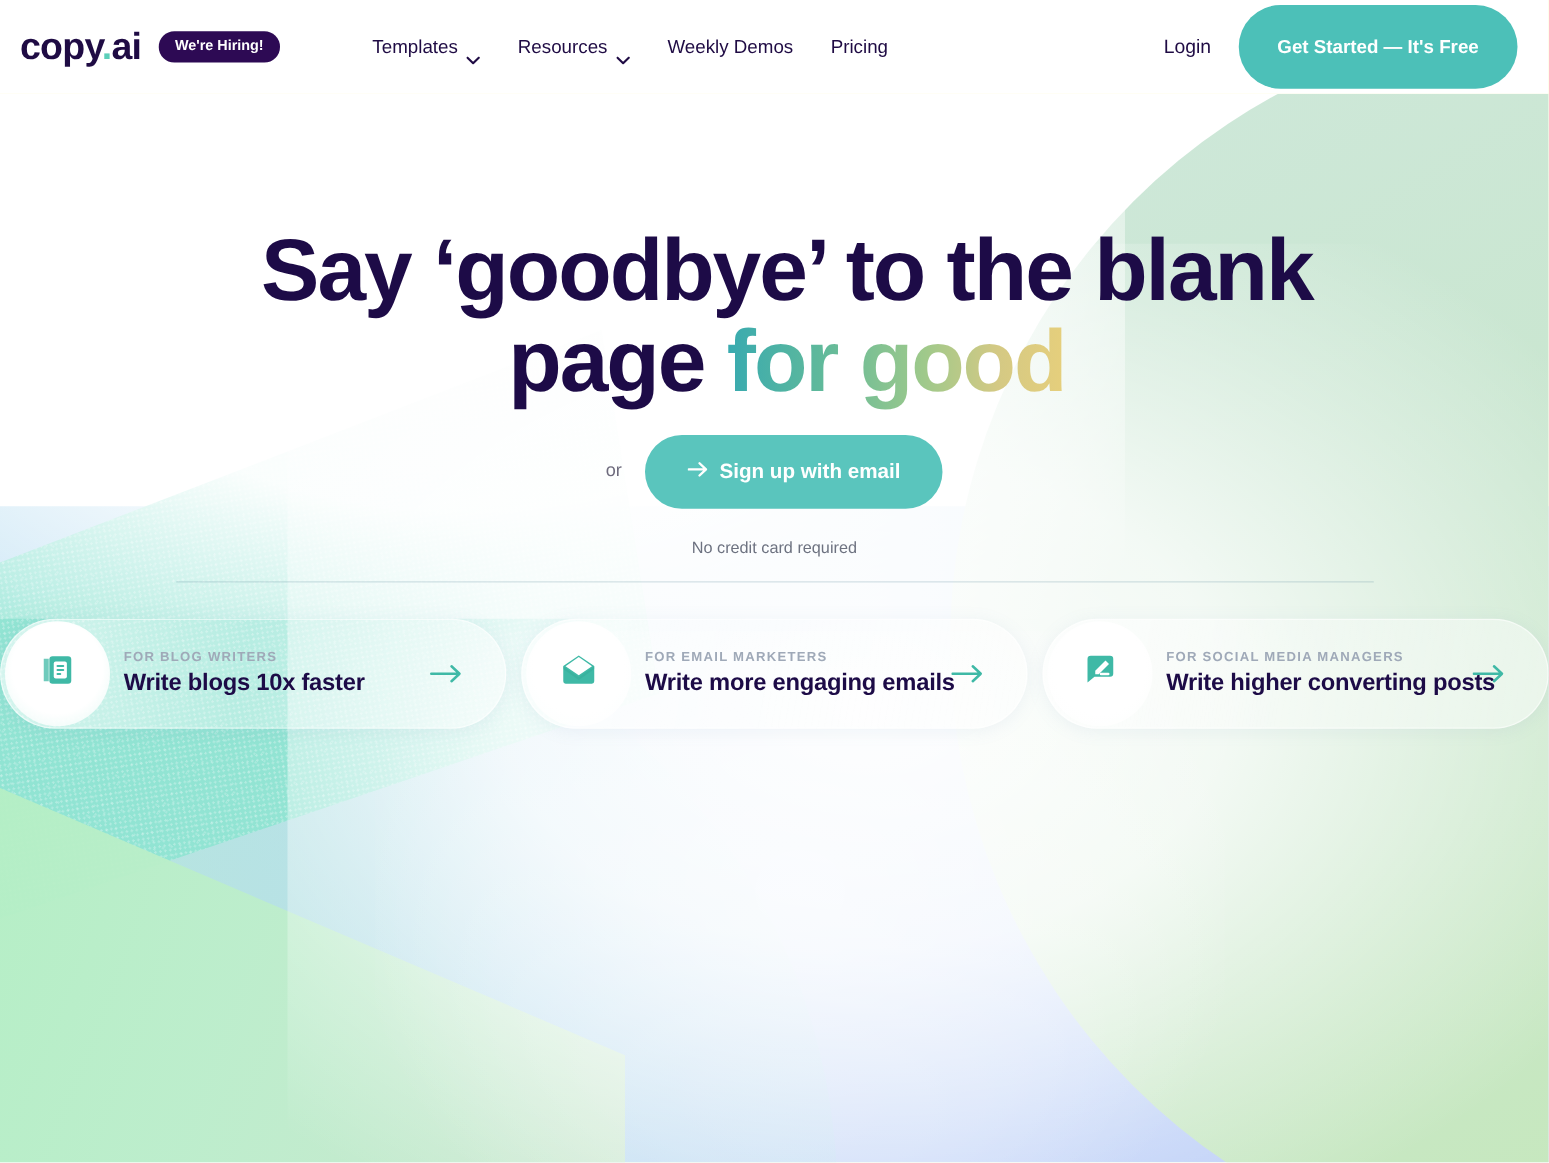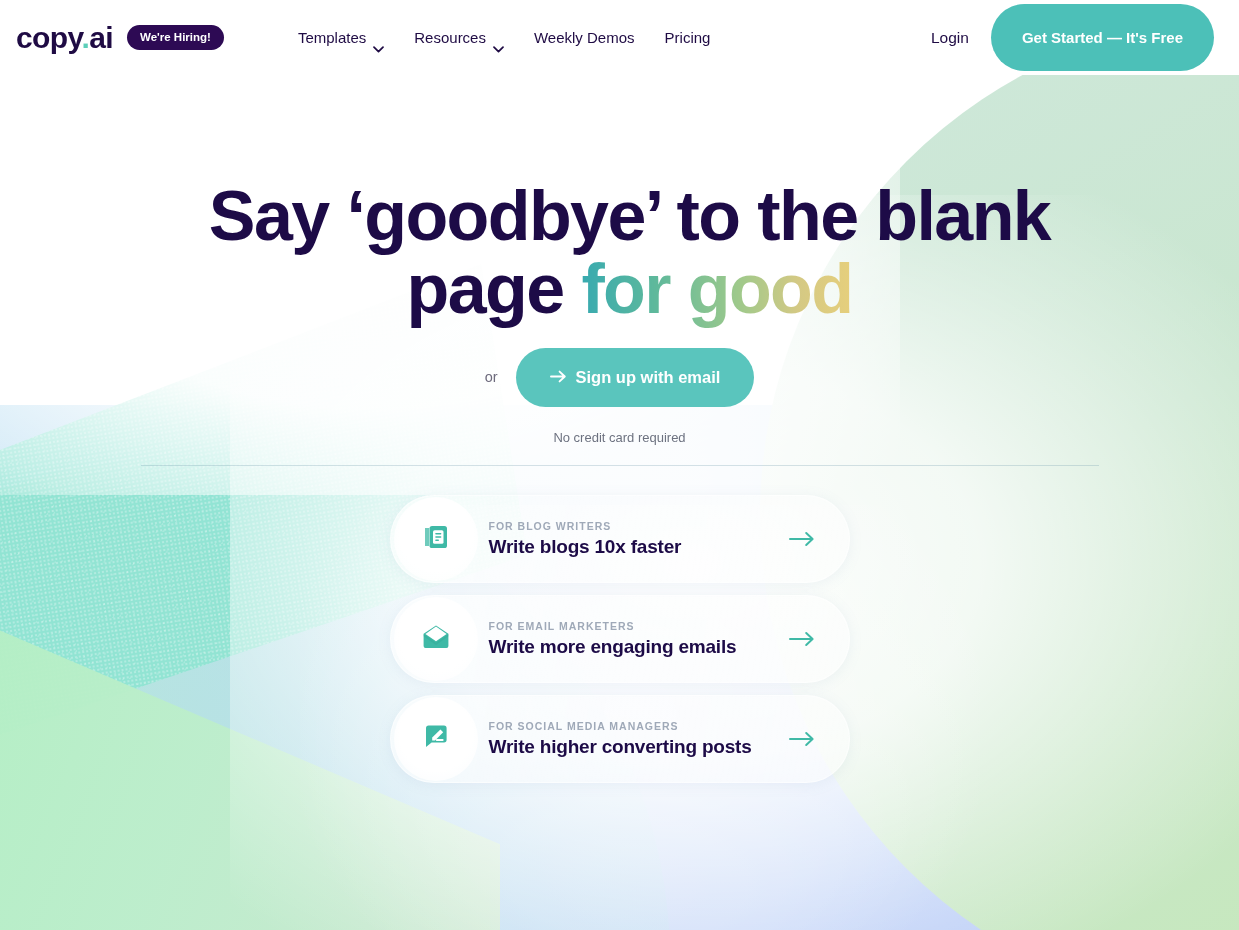--- a/index.html
+++ b/index.html
@@ -327,21 +327,21 @@
     width: 958px;
     height: 1px;
     margin: 20px auto 0;
     background: rgba(120,160,175,0.30);
   }
 
   
   .cards {
     margin-top: 29px;
     display: flex;
-    flex-direction: column;
+    flex-direction: row;
     align-items: center;
     gap: 12px;
   }
 
   .card {
     position: relative;
     width: 460px;
     height: 88px;
     border-radius: 999px;
     background: linear-gradient(100deg, rgba(255,255,255,0.62) 0%, rgba(255,255,255,0.34) 48%, rgba(255,255,255,0.50) 100%);

